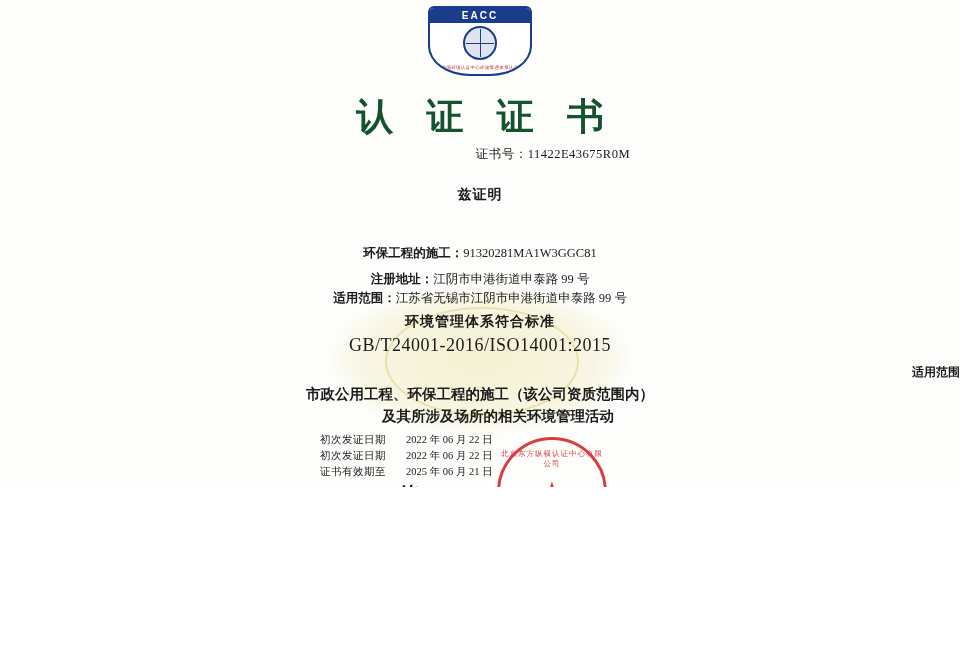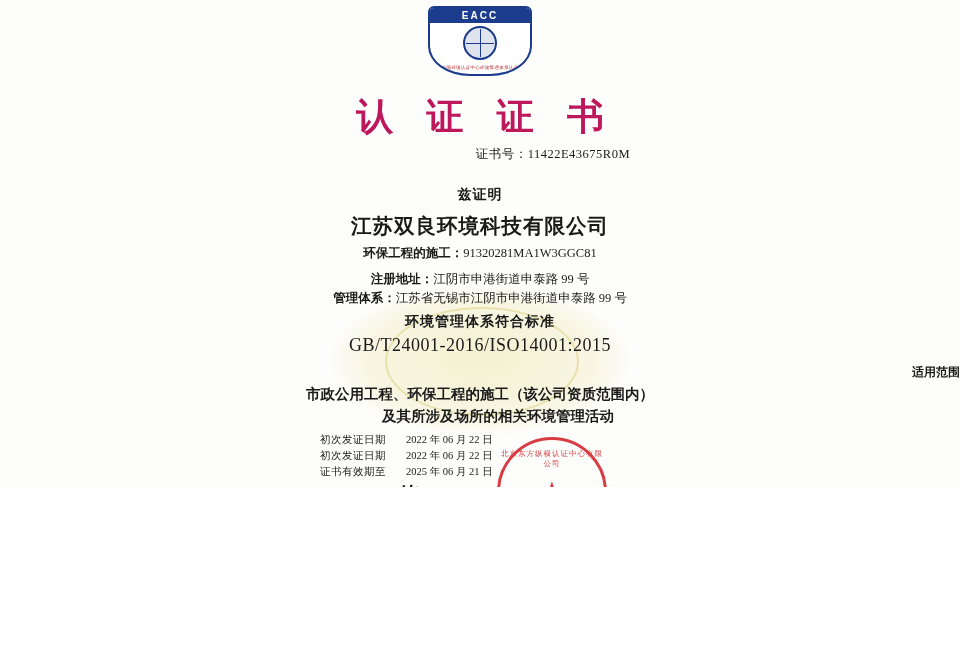--- a/index.html
+++ b/index.html
@@ -119,21 +119,21 @@
 
   
   .title {
     position: absolute;
     top: 92px;
     left: 0; right: 0;
     text-align: center;
     font-size: 37px;
     font-weight: bold;
     letter-spacing: 12px;
-    color: #be185d;
+    color: #14532d;
     text-indent: 12px;
   }
   .cert-no {
     position: absolute;
     top: 146px;
     right: 330px;
     font-size: 12.5px;
     letter-spacing: 0.5px;
     white-space: nowrap;
   }
@@ -407,32 +407,31 @@
     </div>
   </div>
 
   <div class="title">认 证 证 书</div>
 
   <div class="cert-no">
     <span>证书号：</span><span>11422E43675R0M</span>
   </div>
 
   <div class="hereby">兹证明</div>
-  <div class="company">江苏双良环境科技有限公司</div>
 
   <div class="line l-credit">
     <span class="lbl">环保工程的施工：</span><span>91320281MA1W3GGC81</span>
   </div>
 
   <div class="line l-reg">
     <span class="lbl">注册地址：</span><span>江阴市申港街道申泰路 99 号</span>
   </div>
 
   <div class="line l-office">
-    <span class="lbl">管理体系：</span><span>江苏省无锡市江阴市申港街道申泰路 99 号</span>
+    <span class="lbl">适用范围：</span><span>江苏省无锡市江阴市申港街道申泰路 99 号</span>
   </div>
 
   <div class="std-head">环境管理体系符合标准</div>
   <div class="std-code">GB/T24001-2016/ISO14001:2015</div>
 
   <div class="scope-head">适用范围</div>
   <div class="scope-l1">市政公用工程、环保工程的施工（该公司资质范围内）</div>
   <div class="scope-l2">及其所涉及场所的相关环境管理活动</div>
 
   <div class="dates">

